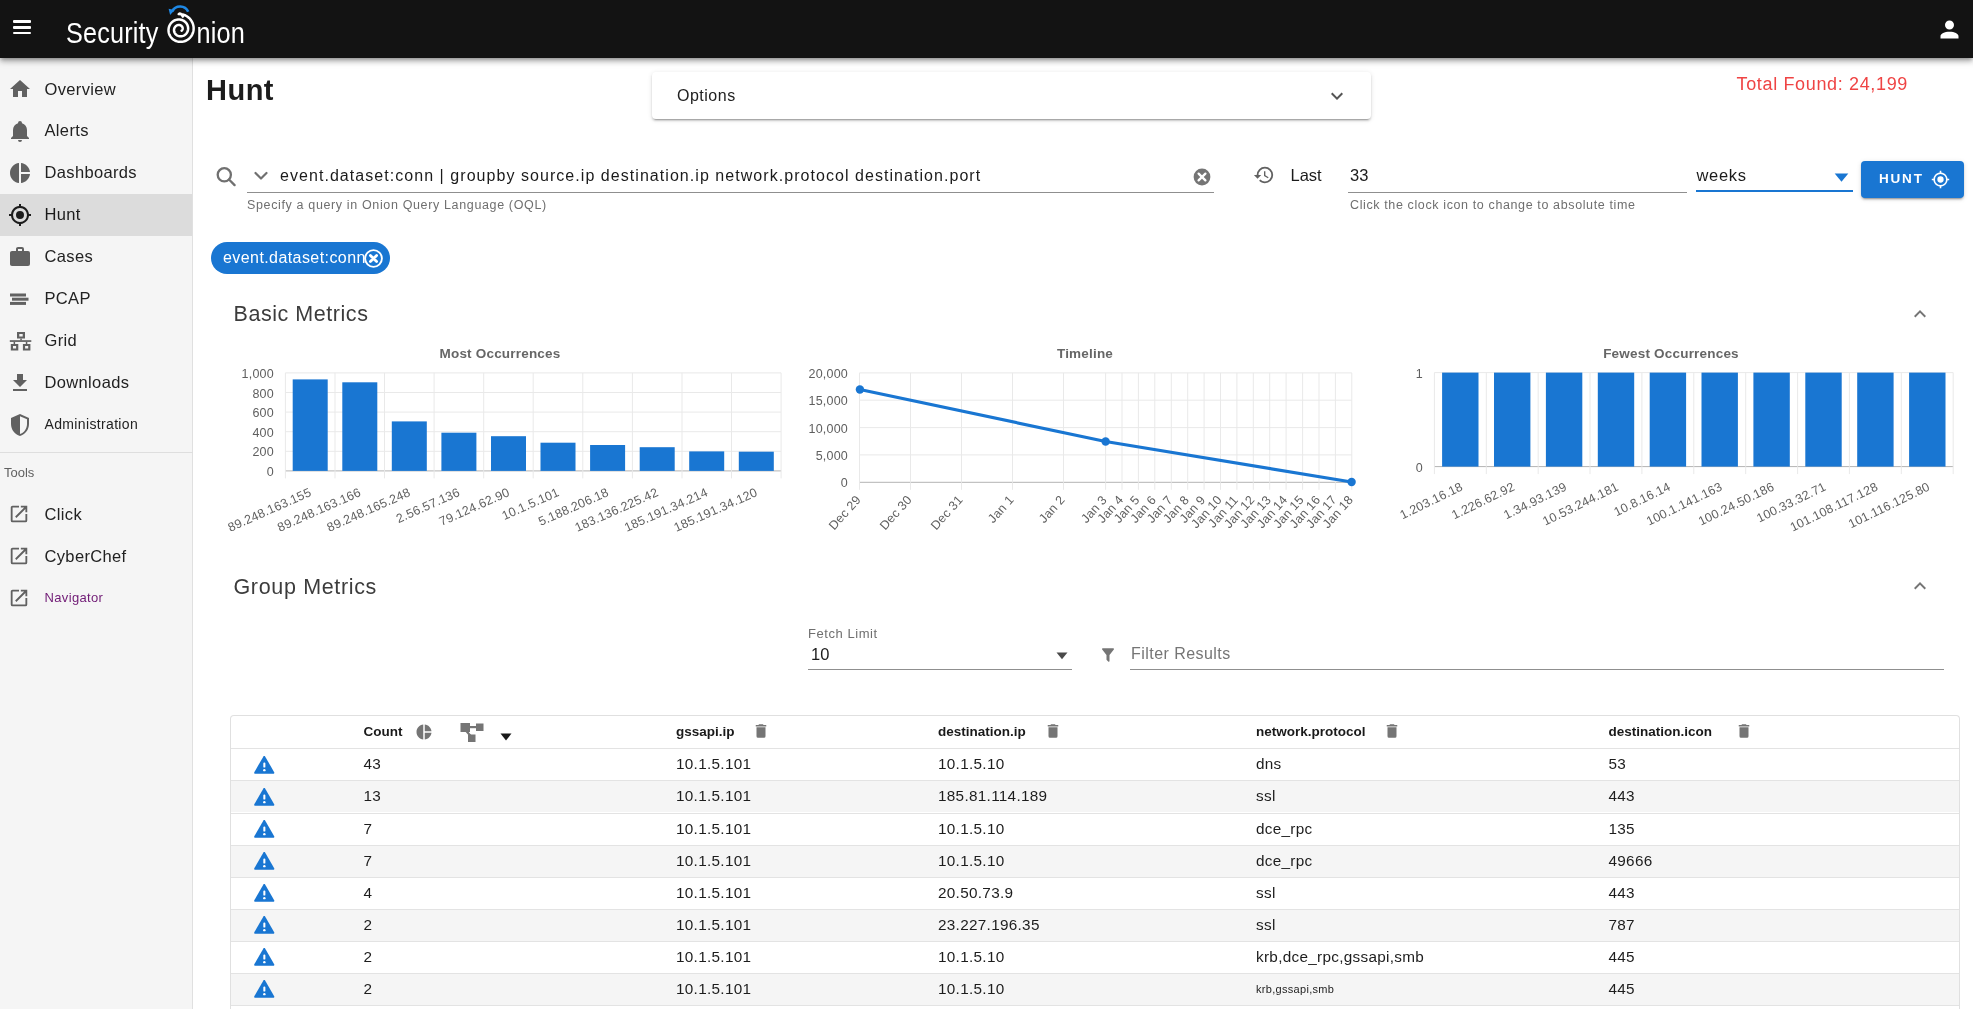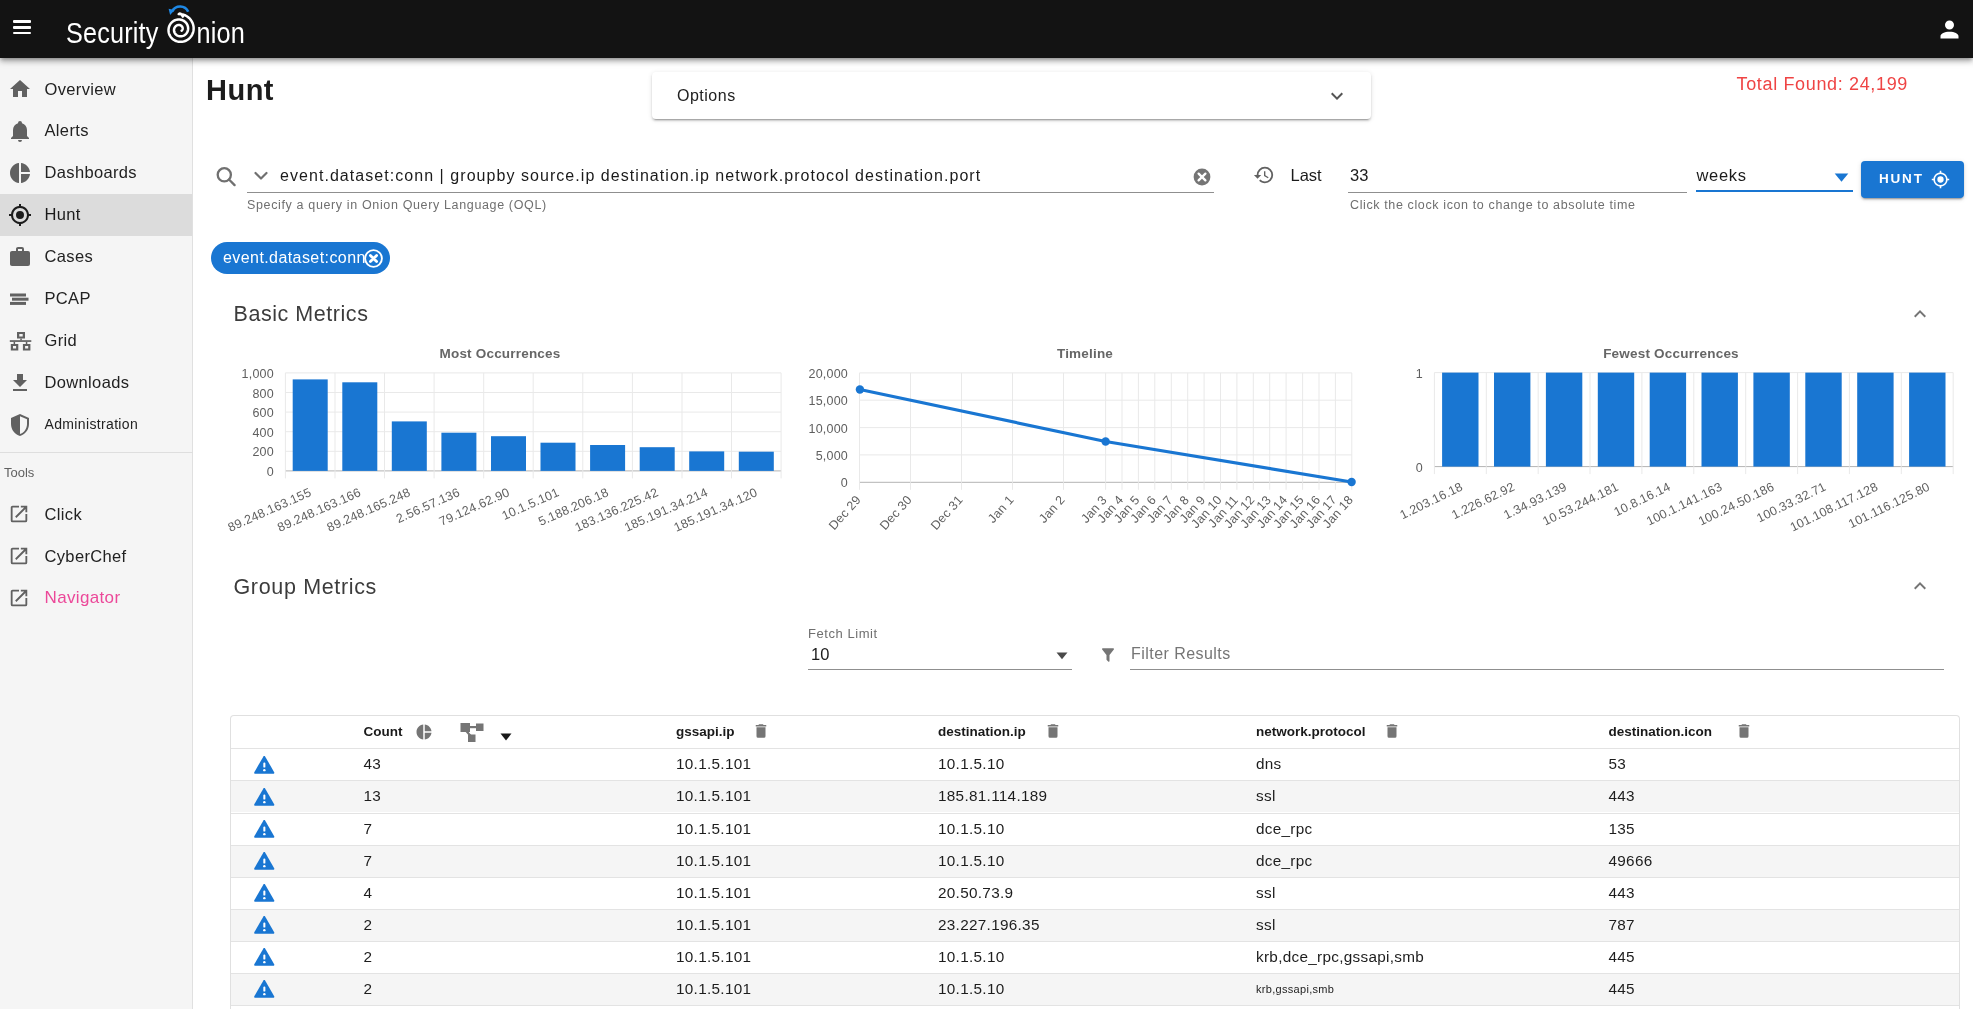--- a/index.html
+++ b/index.html
@@ -261,21 +261,21 @@
     <path d="M14,3V5H17.59L7.76,14.83L9.17,16.24L19,6.41V10H21V3M19,19H5V5H12V3H5C3.89,3 3,3.9 3,5V19A2,2 0 0,0 5,21H19A2,2 0 0,0 21,19V12H19V19Z" fill="#616161"></path>
   </svg>
 <div class="abs" style="left:44.5px;top:493px;height:42px;line-height:42px;font-size:16.5px;letter-spacing:0.35px;color:#222">Click</div>
 <svg style="position:absolute;left:8px;top:545px" width="22" height="22" viewBox="0 0 24 24">
     <path d="M14,3V5H17.59L7.76,14.83L9.17,16.24L19,6.41V10H21V3M19,19H5V5H12V3H5C3.89,3 3,3.9 3,5V19A2,2 0 0,0 5,21H19A2,2 0 0,0 21,19V12H19V19Z" fill="#616161"></path>
   </svg>
 <div class="abs" style="left:44.5px;top:535px;height:42px;line-height:42px;font-size:16.5px;letter-spacing:0.35px;color:#222">CyberChef</div>
 <svg style="position:absolute;left:8px;top:587px" width="22" height="22" viewBox="0 0 24 24">
     <path d="M14,3V5H17.59L7.76,14.83L9.17,16.24L19,6.41V10H21V3M19,19H5V5H12V3H5C3.89,3 3,3.9 3,5V19A2,2 0 0,0 5,21H19A2,2 0 0,0 21,19V12H19V19Z" fill="#616161"></path>
   </svg>
-<div class="abs" style="left:44.5px;top:577px;height:42px;line-height:42px;font-size:17px;letter-spacing:0.35px;color:#ec4899">Navigator</div>
+<div class="abs" style="left:44.5px;top:577px;height:42px;line-height:42px;font-size:13px;letter-spacing:0.35px;color:#701a75">Navigator</div>
 <div class="abs" style="left:206px;top:74px;font-size:29px;letter-spacing:0.5px;font-weight:bold;color:#1c1c1c">Hunt</div>
 <div class="abs" style="left:651.5px;top:71.5px;width:719px;height:47.6px;background:#fff;border-radius:4px;box-shadow:0 3px 1px -2px rgba(0,0,0,.2),0 2px 2px 0 rgba(0,0,0,.14),0 1px 5px 0 rgba(0,0,0,.12)"></div>
 <div class="abs" style="left:677px;top:71.5px;height:47.6px;line-height:47.6px;font-size:16px;letter-spacing:0.5px;color:#212121">Options</div>
 <svg style="position:absolute;left:1325px;top:83.5px" width="24" height="24" viewBox="0 0 24 24">
     <path d="M7.41,8.58L12,13.17L16.59,8.58L18,10L12,16L6,10L7.41,8.58Z" fill="#555"></path>
   </svg>
 <div class="abs" style="left:1544px;top:73.5px;width:364px;text-align:right;font-size:18px;letter-spacing:0.65px;font-weight:normal;color:#ef4444">Total Found: 24,199</div>
 <svg class="abs" style="left:212px;top:162px" width="26" height="26" viewBox="0 0 26 26">
     <circle cx="12.3" cy="12.8" r="6.6" fill="none" stroke="#707070" stroke-width="2.3"></circle>
     <line x1="17" y1="17.5" x2="22.6" y2="23.1" stroke="#707070" stroke-width="2.3" stroke-linecap="round"></line>

